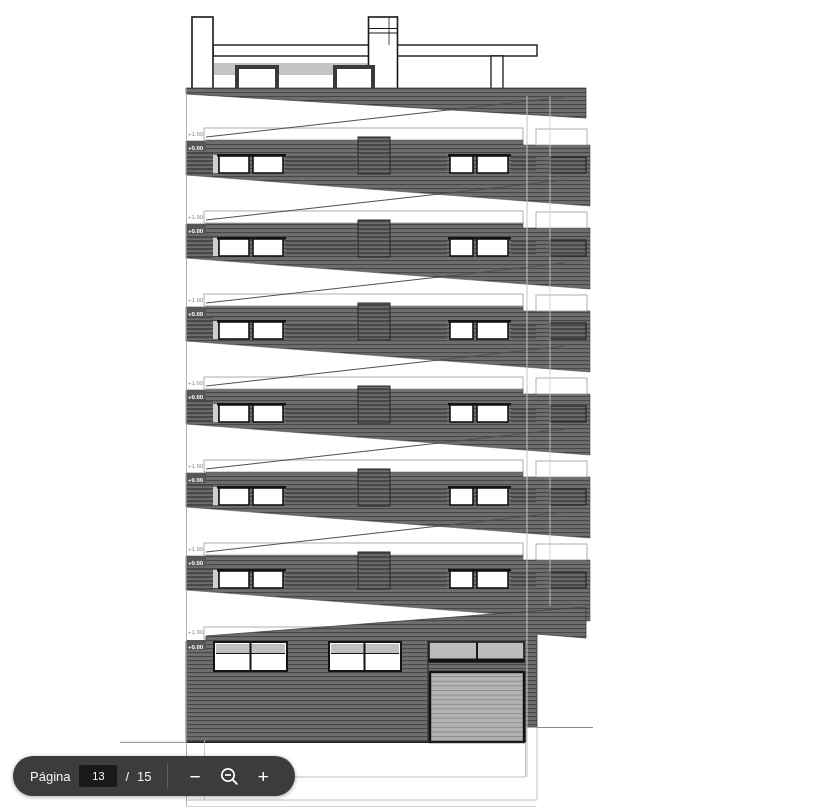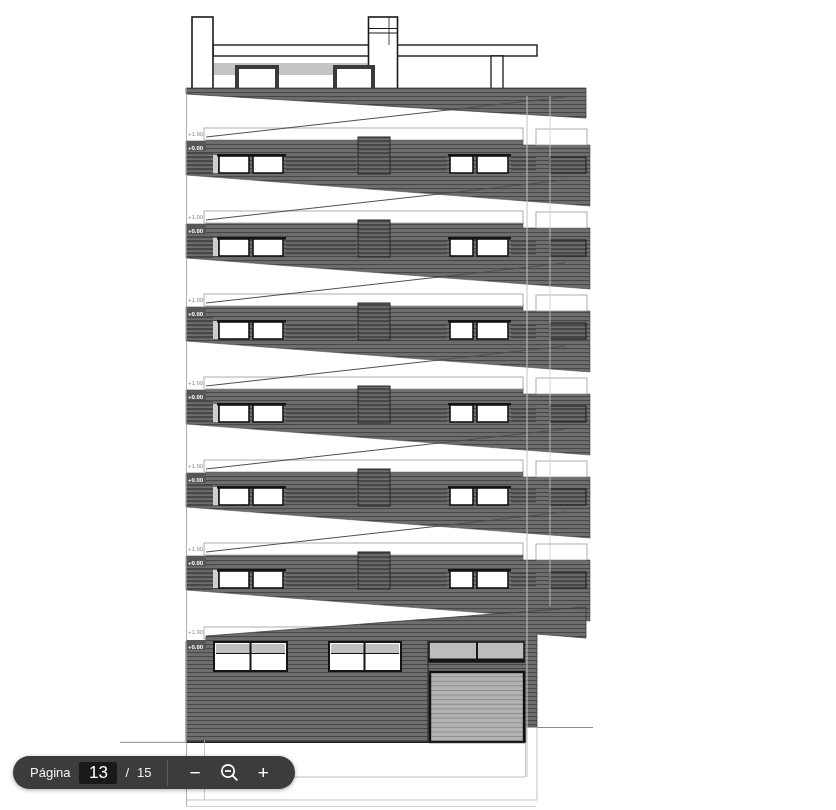--- a/index.html
+++ b/index.html
@@ -3,26 +3,26 @@
 <meta charset="utf-8">
 <style>
   html,body{margin:0;padding:0;background:#fff;width:836px;height:810px;overflow:hidden;
     font-family:"Liberation Sans", sans-serif;}
   .stage{position:relative;width:836px;height:810px;background:#fff;}
   svg text{font-family:"Liberation Sans", sans-serif;}
   .lvl-up{fill:#8f8f8f;font-size:6px;}
   .lvl-dn{fill:#ffffff;font-size:6px;font-weight:bold;}
   .strip{fill:#ffffff;stroke:#999999;stroke-width:0.8;}
   
-  .pdf-toolbar{position:absolute;left:13px;top:756px;height:33px;background:#3c3c3c;
+  .pdf-toolbar{position:absolute;left:13px;top:756px;height:40px;background:#3c3c3c;
     border-radius:20px;display:flex;align-items:center;padding:0 17px;color:#f1f1f1;
     font-size:13px;box-shadow:0 1px 4px rgba(0,0,0,.35);z-index:5;}
   .pdf-toolbar .lbl{margin-right:9px;}
   .page-input{width:38px;height:22px;background:#191919;border-radius:2px;color:#fff;
-    display:flex;align-items:center;justify-content:center;font-size:17px;cursor:text;}
+    display:flex;align-items:center;justify-content:center;font-size:11px;cursor:text;}
   .sep{margin:0 8px;}
   .tb-div{width:1px;height:26px;background:#5f5f5f;margin:0 13px 0 15px;}
   .tb-btn{background:none;border:none;color:#fff;font-size:19px;line-height:1;
     padding:0 9px;cursor:pointer;font-family:"Liberation Sans", sans-serif;}
   .tb-zoomicon{display:flex;align-items:center;padding:0 10px;cursor:pointer;}
 </style>
 </head>
 <body>
 
 <div class="stage">

